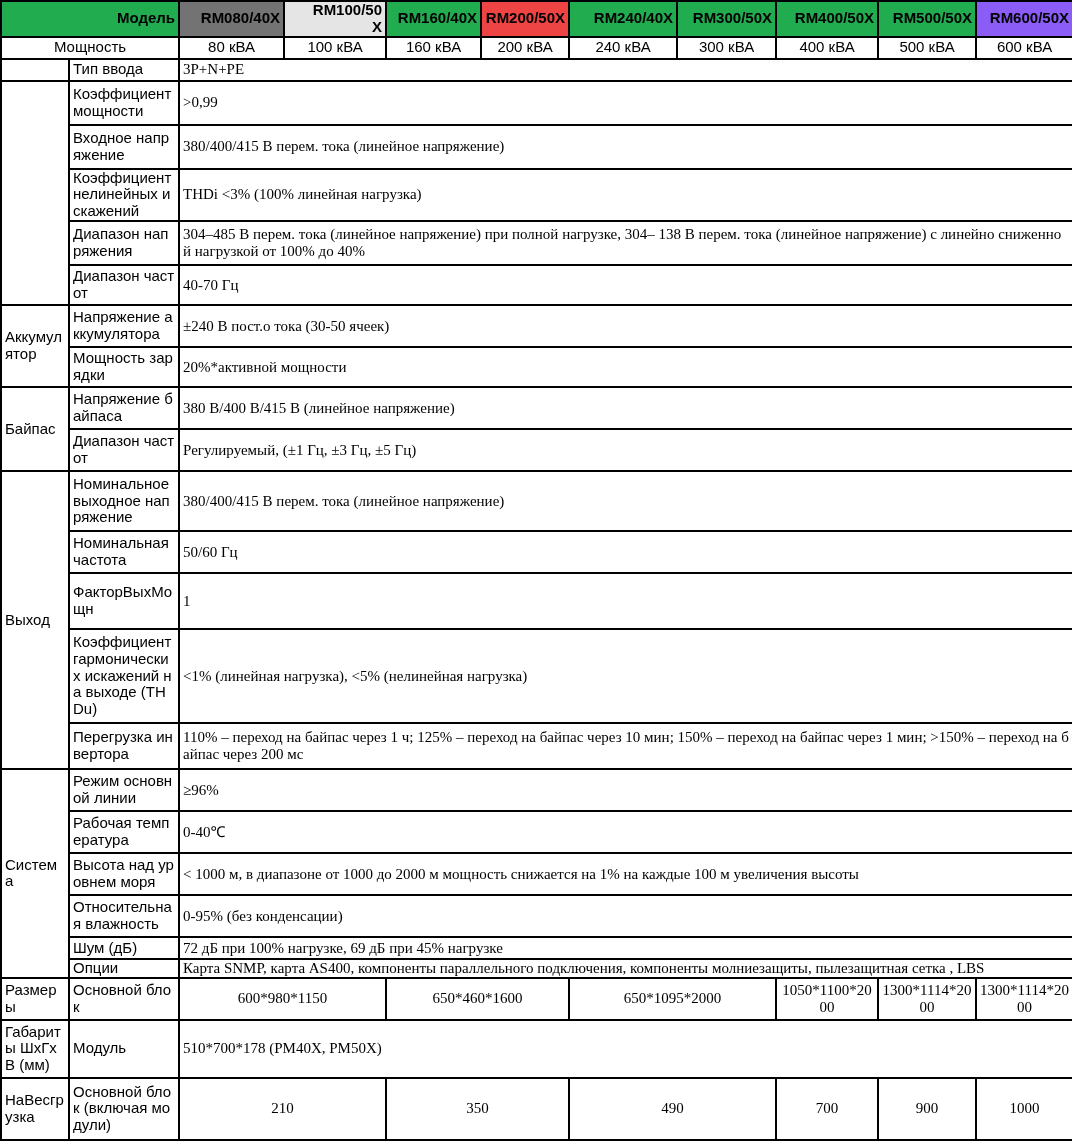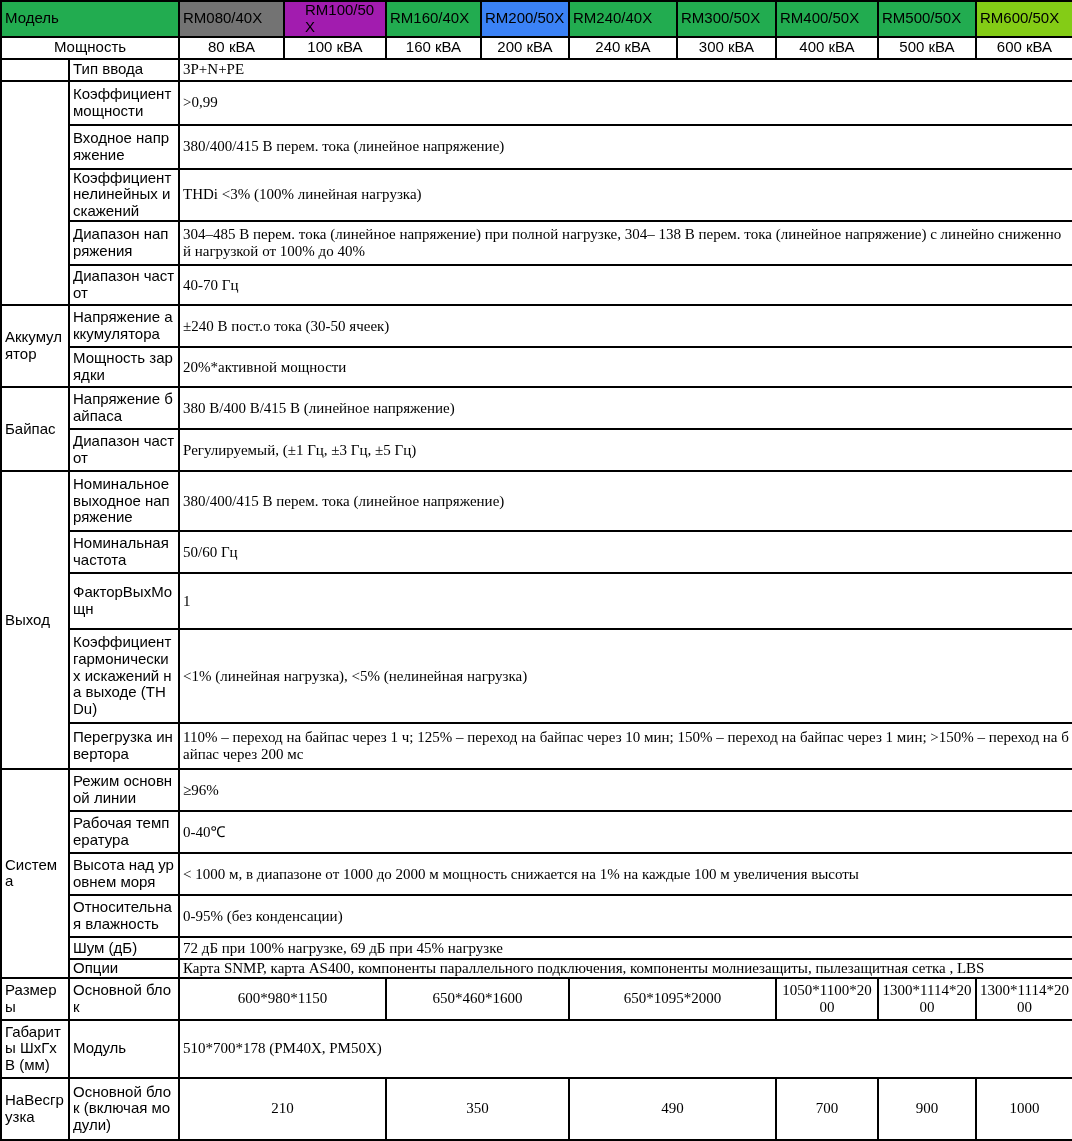--- a/index.html
+++ b/index.html
@@ -16,21 +16,21 @@
   }
   .spec th, .spec td {
     border: 2px solid #000;
     padding: 0 3px;
     vertical-align: middle;
     word-break: break-all;
     overflow-wrap: anywhere;
     line-height: 1.12;
     font-weight: normal;
   }
-  .spec th { text-align: left; }
+  .spec th { text-align: right; font-weight: bold; }
   .c { text-align: center; }
   .s { padding: 0 2px; border-radius: 28px; }
   .p { padding: 0 2px; }
   .v { padding: 0 4px; font-family: Liberation Serif, serif; }
 </style>
 </head>
 <body>
 
 <table class="spec">
   <colgroup>
@@ -44,28 +44,28 @@
       <col style="width:99px">
     <col style="width:102px">
       <col style="width:98px">
       <col style="width:97px">
   </colgroup>
 
   <tbody>
       <tr style="height:22px">
     <th colspan="2" style="background-color: rgb(34, 172, 80);">Модель</th>
     <th style="background-color: #737373;">RM080/40X</th>
-    <th style="background-color: #a21caf; padding-left: 20px;">RM100/50X</th>
+    <th style="background-color: #e5e5e5; padding-left: 20px;">RM100/50X</th>
     <th style="background-color: rgb(34, 172, 80);">RM160/40X</th>
-    <th style="background-color: #3b82f6;">RM200/50X</th>
+    <th style="background-color: #ef4444;">RM200/50X</th>
     <th style="background-color: rgb(34, 172, 80);">RM240/40X</th>
     <th style="background-color: rgb(34, 172, 80);">RM300/50X</th>
     <th style="background-color: rgb(34, 172, 80);">RM400/50X</th>
     <th style="background-color: rgb(34, 172, 80);">RM500/50X</th>
-    <th style="background-color: #84cc16;">RM600/50X</th>
+    <th style="background-color: #8b5cf6;">RM600/50X</th>
   </tr>
 
   <tr style="height:22px">
     <td colspan="2" class="c">Мощность</td>
     <td class="c">80 кВА</td>
     <td class="c">100 кВА</td>
     <td class="c">160 кВА</td>
     <td class="c">200 кВА</td>
     <td class="c">240 кВА</td>
     <td class="c">300 кВА</td>

